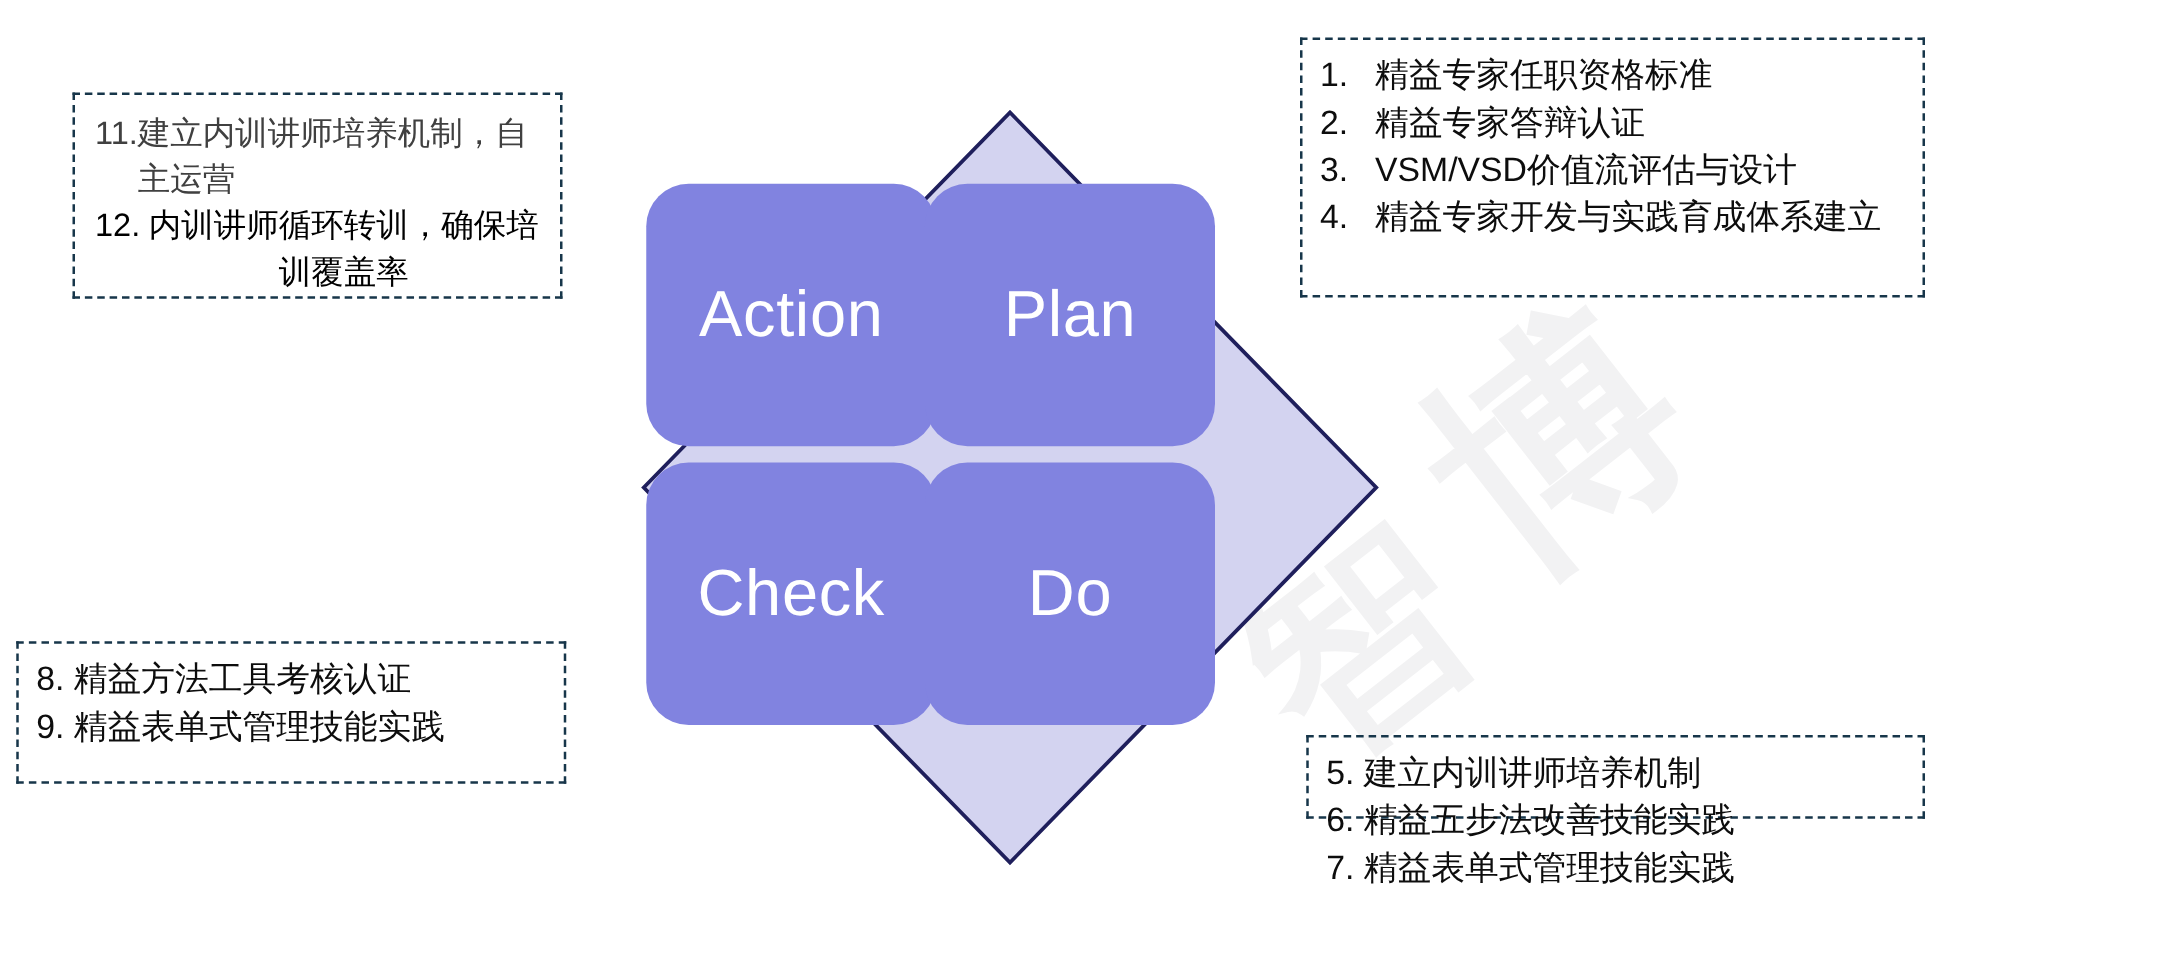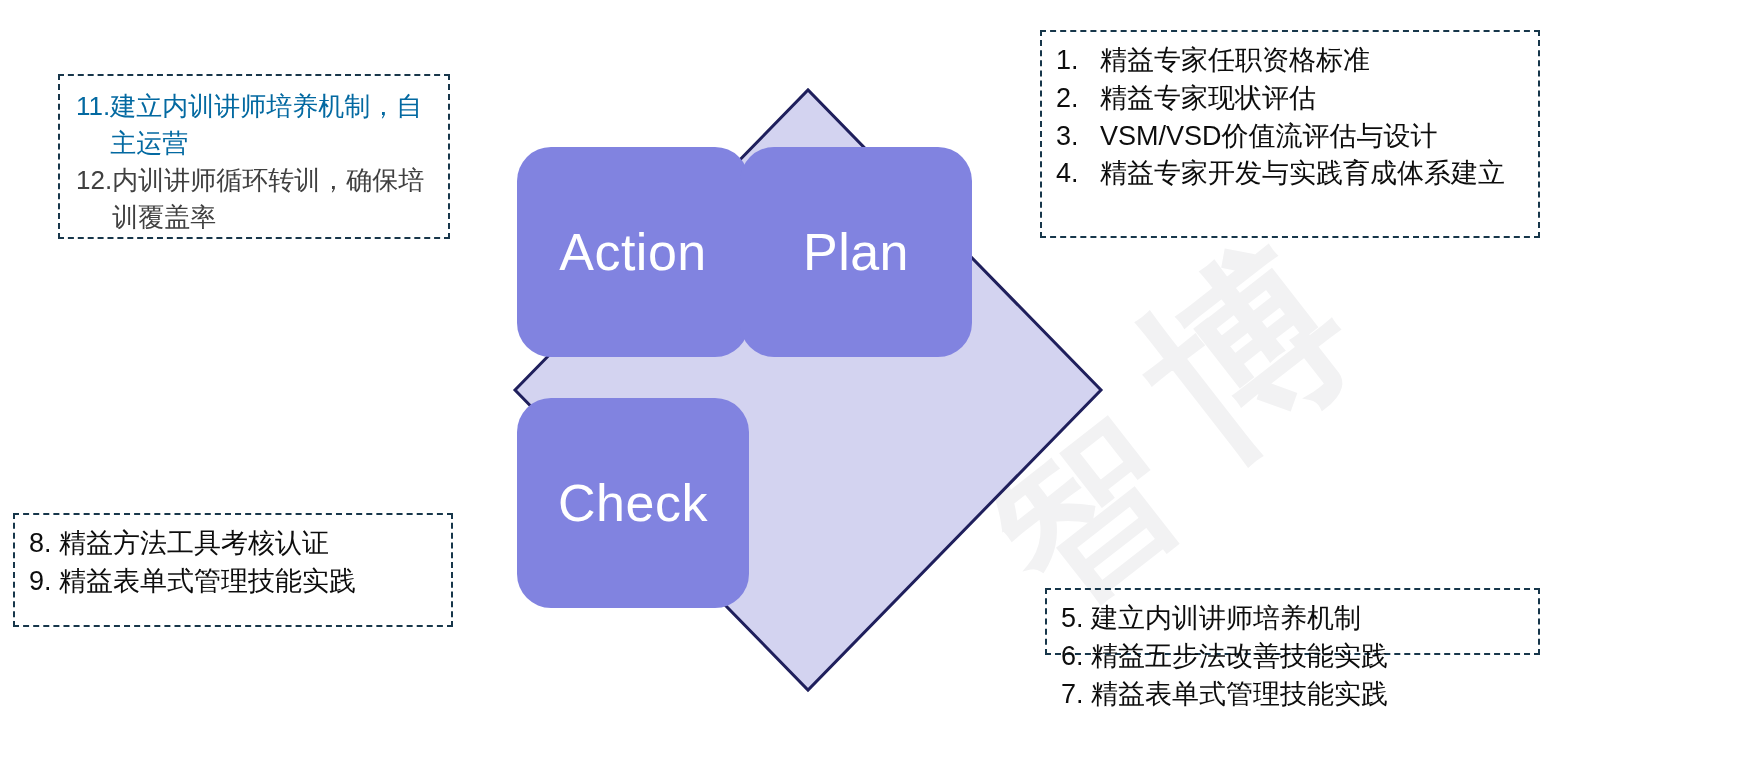--- a/index.html
+++ b/index.html
@@ -132,48 +132,51 @@
     </svg>
 
     <div class="quad action" style="background: rgb(129, 131, 224); color: rgb(255, 255, 255);">
       <span>Action</span>
     </div>
 
     <div class="quad plan" style="background: rgb(129, 131, 224); color: rgb(255, 255, 255);">
       <span>Plan</span>
     </div>
 
-    <div class="quad check" style="background: rgb(129, 131, 224); color: rgb(255, 255, 255); margin-top: 28px;">
+    <div class="quad check" style="background: rgb(129, 131, 224); color: rgb(255, 255, 255);">
       <span>Check</span>
     </div>
 
+    <div class="quad do" style="background: rgb(129, 131, 224); color: rgb(255, 255, 255);">
+      <span>Do</span>
+    </div>
   </div>
 
   <div class="note" id="note-top-left" style="border-color: rgb(23, 54, 74);">
     <div class="note-inner">
-      <div class="note-line" style="color: #0369a1;">
+      <div class="note-line" style="color: #404040;">
         <span class="note-num">11.</span>
         <span class="note-text">建立内训讲师培养机制，自主运营</span>
       </div>
-      <div class="note-line" style="color: #404040;">
+      <div class="note-line" style="color: #000000; text-align: center;">
         <span class="note-num">12.</span>
         <span class="note-text">内训讲师循环转训，确保培训覆盖率</span>
       </div>
     </div>
   </div>
 
   <div class="note" id="note-top-right" style="border-color: rgb(23, 54, 74);">
     <div class="note-inner">
       <div class="note-line" style="color: rgb(13, 13, 13);">
         <span class="note-num" style="width:44px">1.</span>
         <span class="note-text">精益专家任职资格标准</span>
       </div>
       <div class="note-line" style="color: rgb(13, 13, 13);">
         <span class="note-num" style="width:44px">2.</span>
-        <span class="note-text">精益专家现状评估</span>
+        <span class="note-text">精益专家答辩认证</span>
       </div>
       <div class="note-line" style="color: rgb(13, 13, 13);">
         <span class="note-num" style="width:44px">3.</span>
         <span class="note-text">VSM/VSD价值流评估与设计</span>
       </div>
       <div class="note-line" style="color: rgb(13, 13, 13);">
         <span class="note-num" style="width:44px">4.</span>
         <span class="note-text">精益专家开发与实践育成体系建立</span>
       </div>
     </div>

